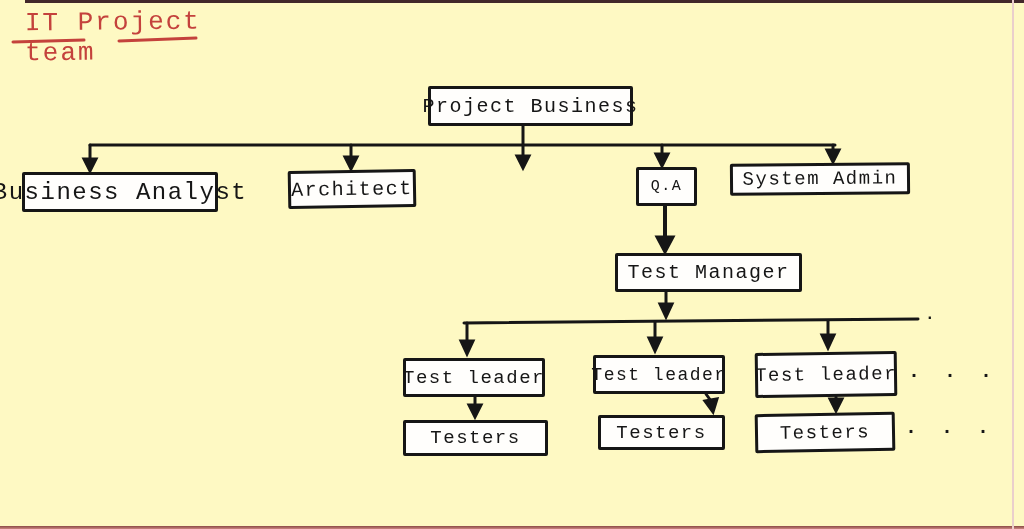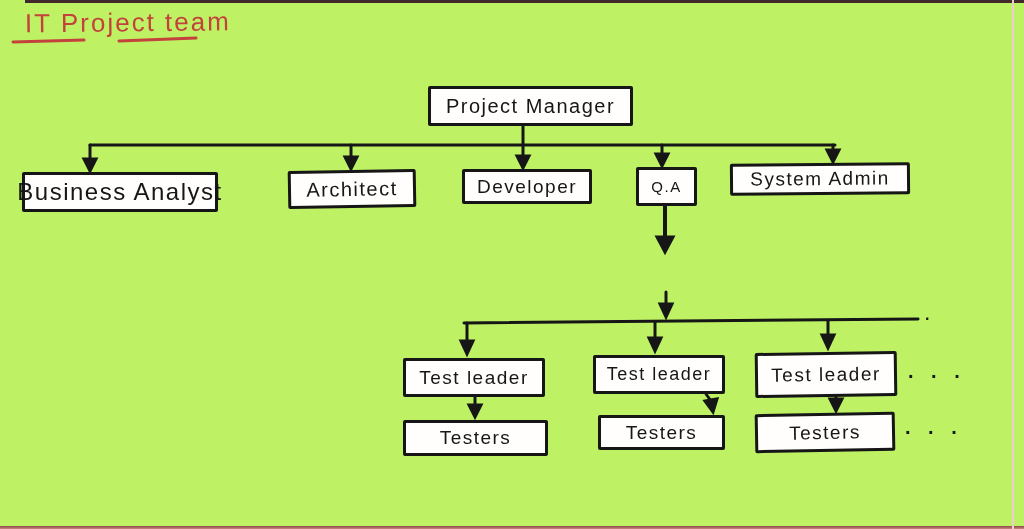--- a/index.html
+++ b/index.html
@@ -1,18 +1,18 @@
 <!DOCTYPE html>
 <html><head>
 <meta charset="utf-8">
 <style>
   html,body{margin:0;padding:0;background:#ffffff;}
   #canvas{
     position:relative;width:1024px;height:529px;overflow:hidden;
-    background:#bef264;font-family:Liberation Sans, sans-serif;
+    background:#fef9c3;font-family:Liberation Mono, monospace;
   }
   .edge-top{position:absolute;left:25px;top:0;right:0;height:3px;background:#42282a;}
   .edge-bottom{position:absolute;left:0;bottom:0;width:1024px;height:3px;
     background:linear-gradient(#8a4a46,#cc8680);}
   .edge-right{position:absolute;right:10px;top:0;width:2px;height:529px;background:#eacfcc;}
   .title{
     position:absolute;left:25px;top:7px;width:260px;
     color:#c4423c;font-size:26px;letter-spacing:2px;font-weight:500;
     transform:rotate(-0.6deg);
   }
@@ -75,28 +75,28 @@
 
       <line x1="475" y1="397" x2="475" y2="406"></line>
         <polygon points="469,405 481,405 475,417"></polygon>
       <line x1="706" y1="394" x2="711" y2="401"></line>
         <polygon points="705,401 717,399 713,412"></polygon>
       <line x1="836" y1="397" x2="836" y2="400"></line>
         <polygon points="830,399 842,399 836,411"></polygon>
     </g>
   </svg>
 
-  <div class="node" style="left:428px;top:86px;width:205px;height:40px;font-size:20px;">Project Manager</div>
+  <div class="node" style="left:428px;top:86px;width:205px;height:40px;font-size:20px;">Project Business</div>
 
   <div class="node" style="left:22px;top:172px;width:196px;height:40px;font-size:24px;">Business Analyst</div>
   <div class="node" style="left:288px;top:170px;width:128px;height:38px;font-size:20px;transform:rotate(-1deg);">Architect</div>
-  <div class="node" style="left:462px;top:169px;width:130px;height:35px;font-size:19px;">Developer</div>
   <div class="node" style="left:636px;top:167px;width:61px;height:39px;font-size:15px;">Q.A</div>
   <div class="node" style="left:730px;top:163px;width:180px;height:32px;font-size:19px;transform:rotate(-0.5deg);">System Admin</div>
 
+  <div class="node" style="left:615px;top:253px;width:187px;height:39px;font-size:20px;">Test Manager</div>
 
   <div class="node" style="left:403px;top:358px;width:142px;height:39px;font-size:19px;">Test leader</div>
   <div class="node" style="left:593px;top:355px;width:132px;height:39px;font-size:18px;">Test leader</div>
   <div class="node" style="left:755px;top:352px;width:142px;height:45px;font-size:19px;transform:rotate(-0.8deg);">Test leader</div>
 
   <div class="node" style="left:403px;top:420px;width:145px;height:36px;font-size:19px;">Testers</div>
   <div class="node" style="left:598px;top:415px;width:127px;height:35px;font-size:19px;">Testers</div>
   <div class="node" style="left:755px;top:413px;width:140px;height:39px;font-size:19px;transform:rotate(-1deg);">Testers</div>
 
   <div class="dots" style="left:925px;top:306px;font-size:16px;">.</div>

